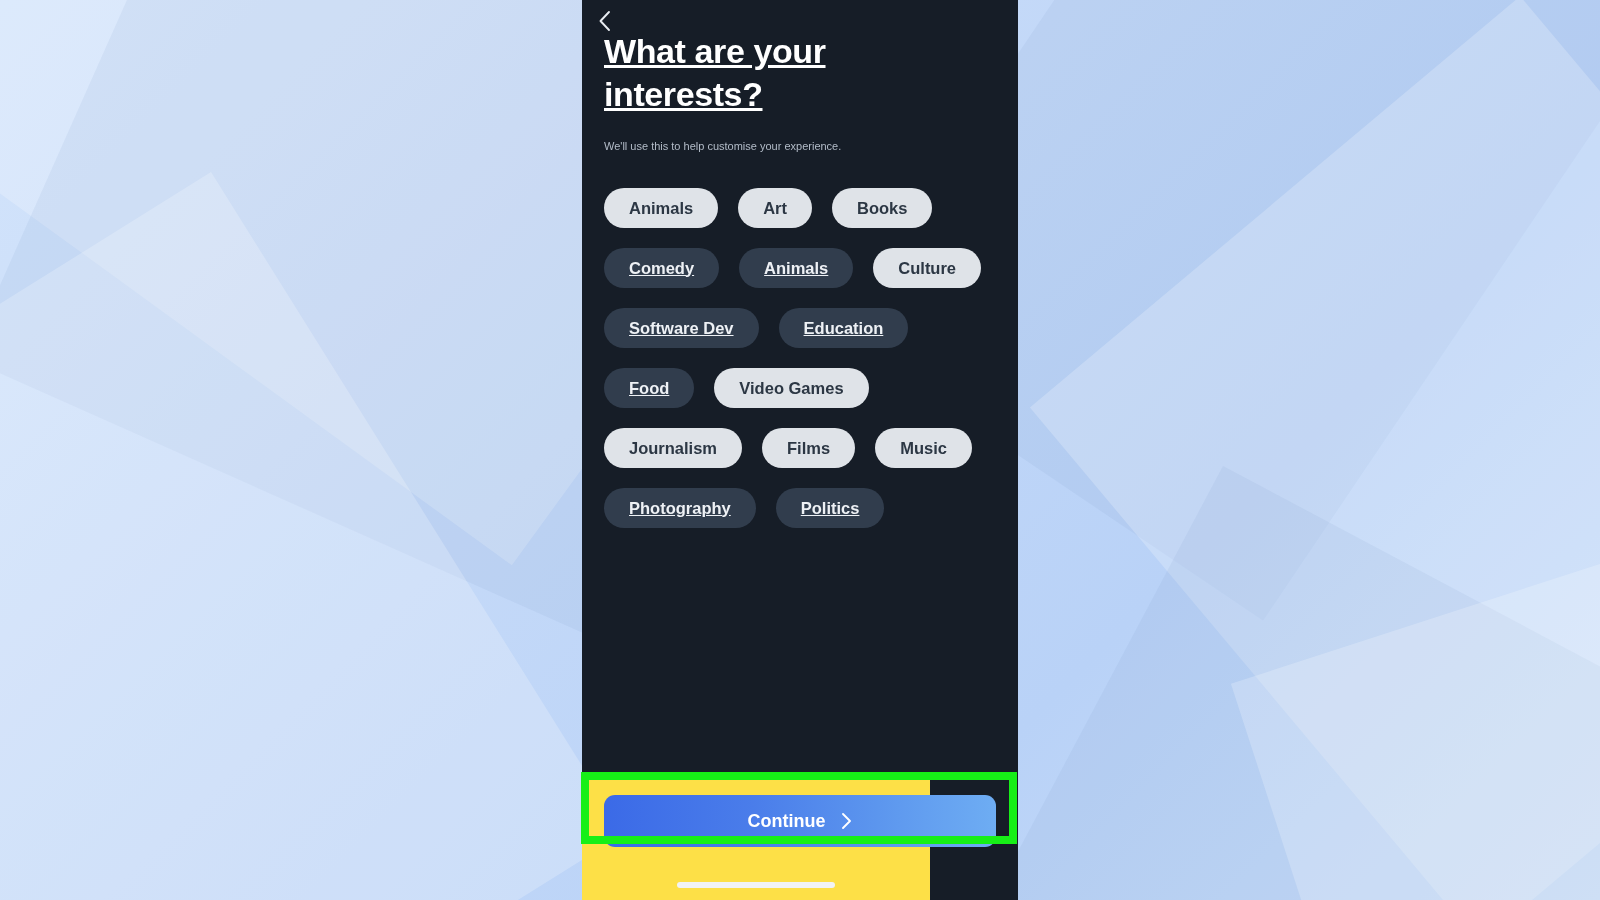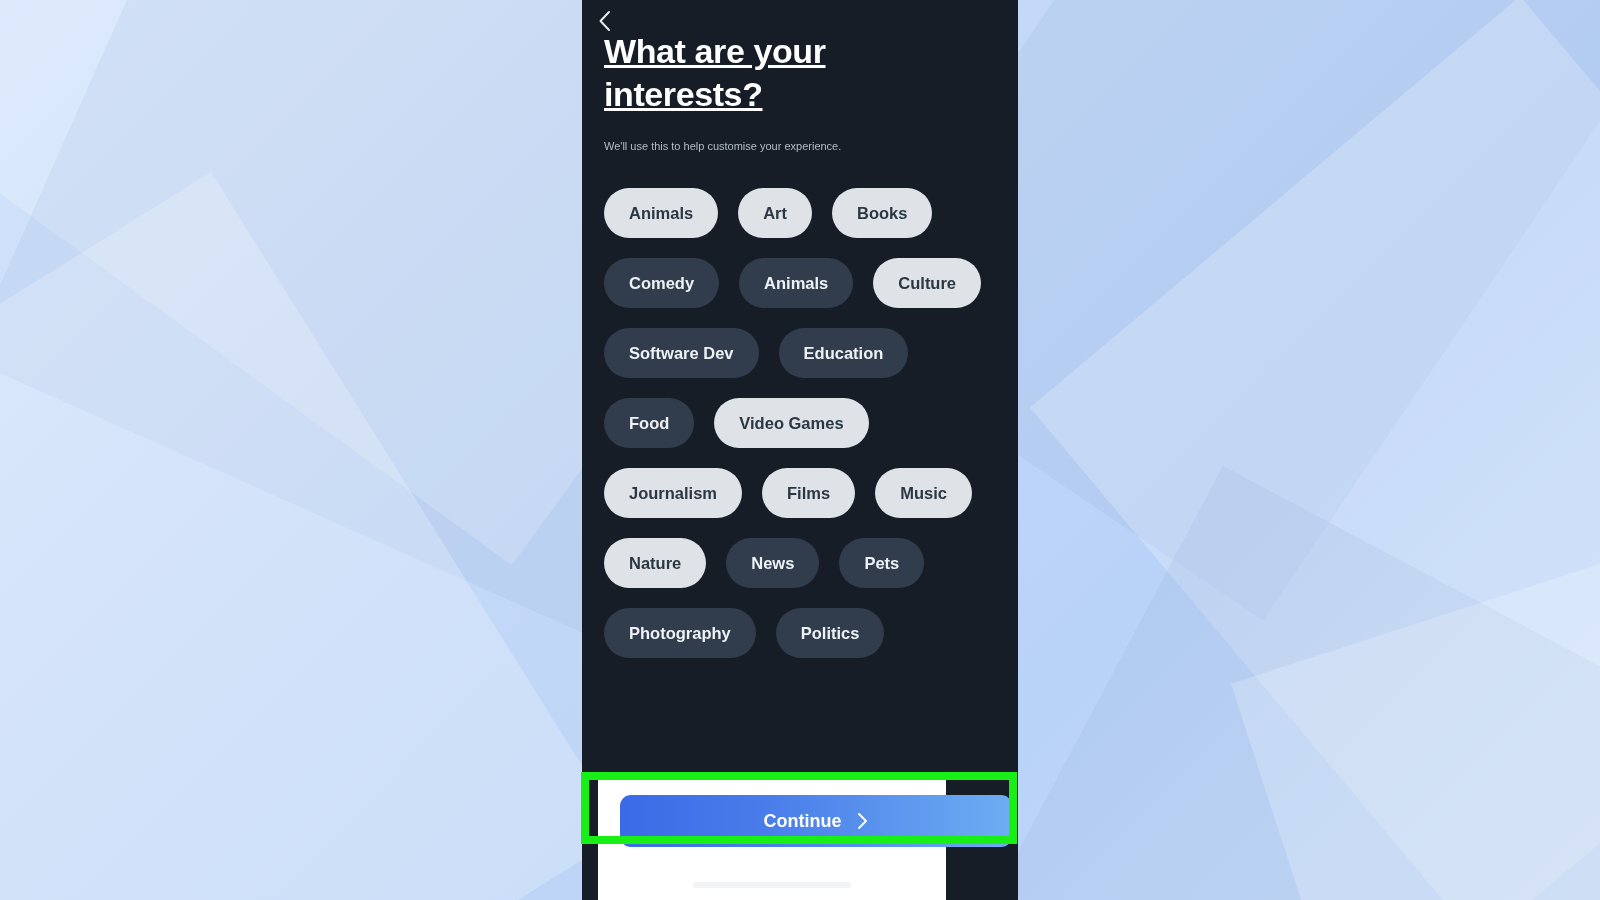--- a/index.html
+++ b/index.html
@@ -82,49 +82,50 @@
 
   #chips {
     margin-top: 28px;
   }
   .chip-row {
     display: flex;
     gap: 20px;
     margin-bottom: 20px;
   }
   .chip {
-    height: 50px;
+    height: 40px;
     border-radius: 25px;
     display: inline-flex;
     align-items: center;
     justify-content: center;
     padding: 0 25px;
     font-size: 16.5px;
     font-weight: bold;
     white-space: nowrap;
     cursor: pointer;
     box-sizing: border-box;
   }
   .chip.sel {
     background: #dfe3e8;
     color: #2c3744;
   }
   .chip.unsel {
     background: #313d4d;
     color: #eef1f5;
+    text-decoration: underline;
   }
 
   
   #bottom-bar {
     position: absolute;
-    left: 16px;
+    left: 0;
     top: 776px;
     width: 348px;
     height: 124px;
-    background: #ffffff;
+    background: #fde047;
   }
   #continue-wrap {
     position: absolute;
     left: 22px;
     top: 19px;
     width: 392px;
     height: 52px;
   }
   #continue-btn {
     width: 100%;
@@ -214,25 +215,20 @@
         <div class="chip-row">
           <div class="chip unsel">Food</div>
           <div class="chip sel">Video Games</div>
         </div>
         <div class="chip-row">
           <div class="chip sel">Journalism</div>
           <div class="chip sel">Films</div>
           <div class="chip sel">Music</div>
         </div>
         <div class="chip-row">
-          <div class="chip sel">Nature</div>
-          <div class="chip unsel">News</div>
-          <div class="chip unsel">Pets</div>
-        </div>
-        <div class="chip-row">
           <div class="chip unsel">Photography</div>
           <div class="chip unsel">Politics</div>
         </div>
       </div>
   </div>
 
   <div id="bottom-bar">
     <div id="continue-wrap">
       <button id="continue-btn">
         <span>Continue</span>

